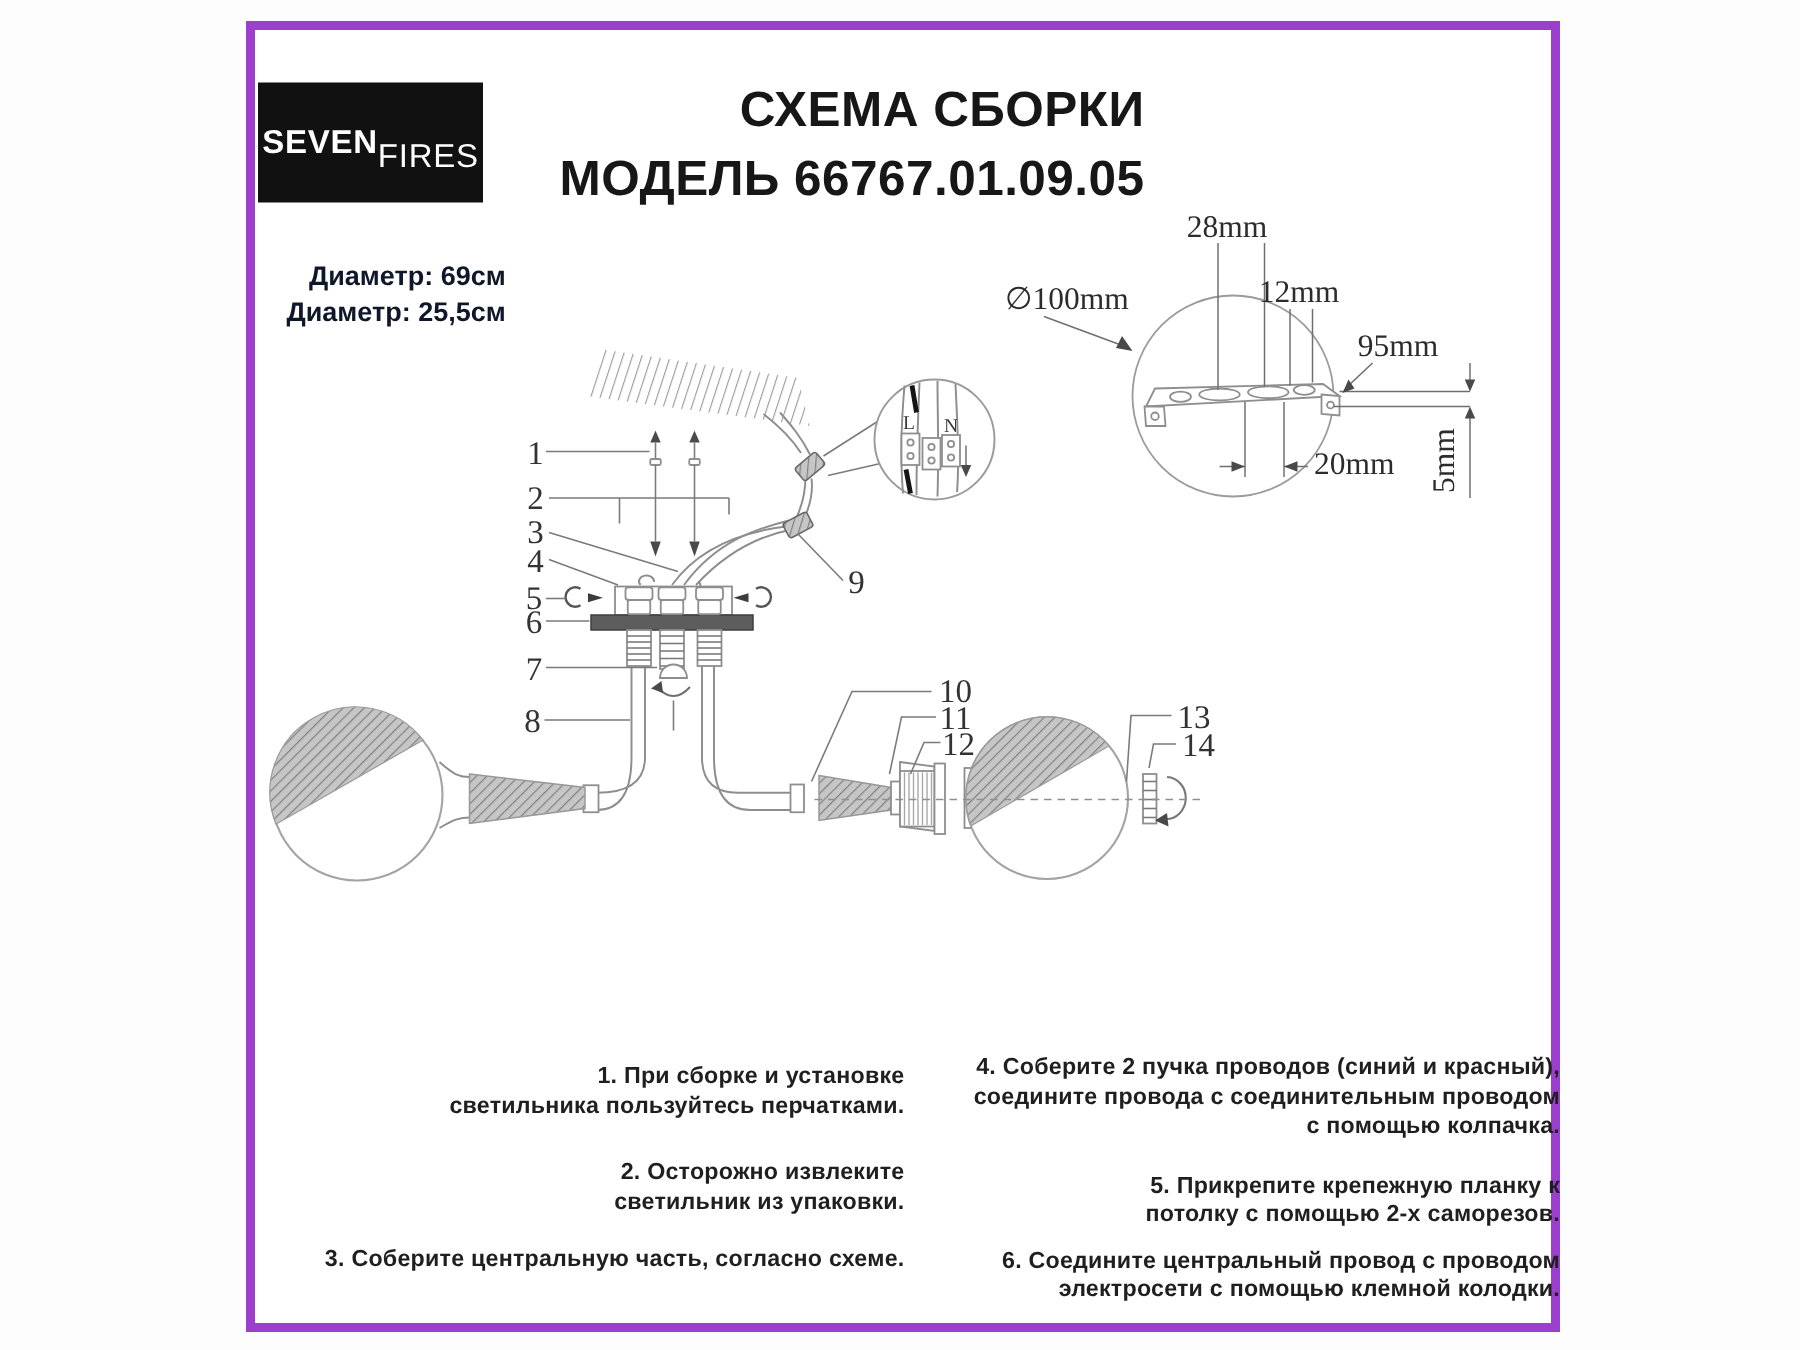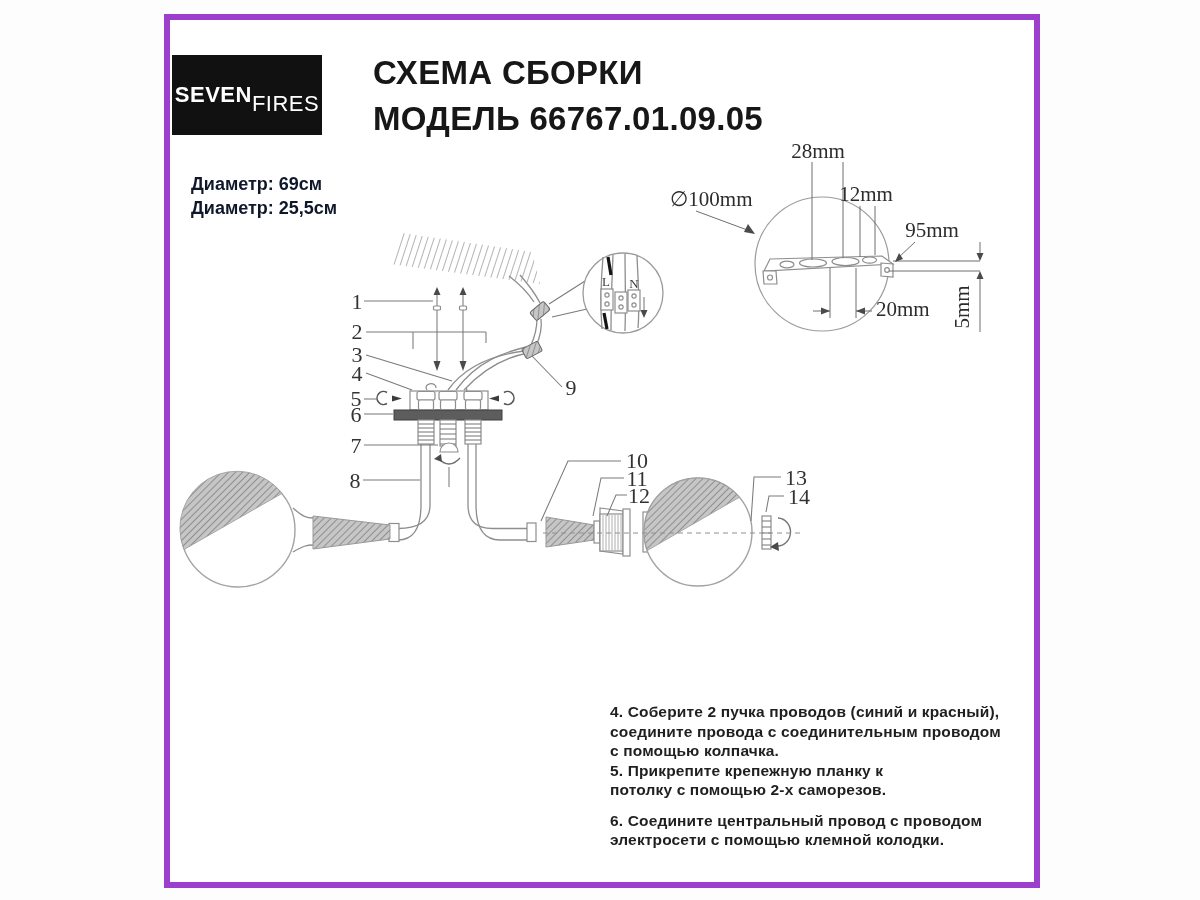--- a/index.html
+++ b/index.html
@@ -1,17 +1,17 @@
 <!DOCTYPE html>
 <html><head>
 <meta charset="utf-8">
 <style>
   html,body{margin:0;padding:0;background:#ffffff;}
   .canvas{position:relative;width:1200px;height:900px;background:#fdfdfd;overflow:hidden;
-          font-family:"Liberation Sans",sans-serif;}
+          font-family:"Liberation Sans",sans-serif;text-align:right;}
   .frame{position:absolute;left:164px;top:14px;width:876px;height:874px;
          border:6px solid #9c3fcd;box-sizing:border-box;background:#ffffff;}
   .logo{position:absolute;left:172px;top:55px;width:150px;height:80px;background:#111111;
         display:flex;align-items:center;justify-content:center;color:#ffffff;
         font-size:22px;letter-spacing:.5px;}
   .logo .b{font-weight:800;}
   .logo .l{font-weight:400;margin-top:18px;}
   .title{position:absolute;left:373px;top:50px;font-size:33px;line-height:46px;
          font-weight:700;color:#171717;letter-spacing:.3px;white-space:nowrap;}
   .specs{position:absolute;left:191px;top:172px;font-size:18px;line-height:24px;
@@ -19,21 +19,21 @@
   .diagram-svg{position:absolute;left:0;top:0;width:1200px;height:900px;}
   .instr-heading{position:absolute;left:193px;top:662px;font-size:20px;font-weight:800;
                  letter-spacing:.4px;color:#1b1b1b;}
   .instr-col{position:absolute;font-size:15.5px;line-height:19.5px;font-weight:700;
              color:#1f1f1f;letter-spacing:.15px;}
   .instr-left{left:193px;top:708px;width:410px;}
   .instr-right{left:610px;top:702px;width:430px;}
   .instr-item{white-space:pre-line;}
   .instr-left .instr-item:nth-child(1){margin-bottom:25px;}
   .instr-left .instr-item:nth-child(2){margin-bottom:19px;}
-  .instr-right .instr-item:nth-child(1){}
+  .instr-right .instr-item:nth-child(1){margin-bottom:20px;}
   .instr-right .instr-item:nth-child(2){margin-bottom:11px;}
   
   .ln{stroke:#8e8e8e;stroke-width:1.3;fill:none;}
   .lnthin{stroke:#7a7a7a;stroke-width:1.05;fill:none;}
   .wt{fill:#ffffff;stroke:#8e8e8e;stroke-width:1.2;}
   .callout{font-family:"Liberation Serif","DejaVu Serif",serif;font-size:22px;fill:#333333;text-anchor:middle;}
   .dim{font-family:"Liberation Serif","DejaVu Serif",serif;font-size:21px;fill:#2c2c2c;}
   .dimc{font-family:"Liberation Serif","DejaVu Serif",serif;font-size:21px;fill:#2c2c2c;text-anchor:middle;}
   .wlabel{font-family:"Liberation Serif","DejaVu Serif",serif;font-size:13px;fill:#3a3a3a;text-anchor:middle;}
   .arrowfill{fill:#4a4a4a;}
@@ -308,20 +308,27 @@
       <text class="callout" x="571" y="395">9</text>
       <text class="callout" x="637" y="468">10</text>
       <text class="callout" x="637" y="486">11</text>
       <text class="callout" x="639" y="503">12</text>
       <text class="callout" x="796" y="485">13</text>
       <text class="callout" x="799" y="504">14</text>
     </g>
   </svg>
 
 
+  <div class="instr-col instr-left">
+    <div class="instr-item">1. При сборке и установке
+светильника пользуйтесь перчатками.</div>
+    <div class="instr-item">2. Осторожно извлеките
+светильник из упаковки.</div>
+    <div class="instr-item">3. Соберите центральную часть, согласно схеме.</div>
+  </div>
 
   <div class="instr-col instr-right">
     <div class="instr-item">4. Соберите 2 пучка проводов (синий и красный),
 соедините провода с соединительным проводом
 с помощью колпачка.</div>
     <div class="instr-item">5. Прикрепите крепежную планку к
 потолку с помощью 2-х саморезов.</div>
     <div class="instr-item">6. Соедините центральный провод с проводом
 электросети с помощью клемной колодки.</div>
   </div>

